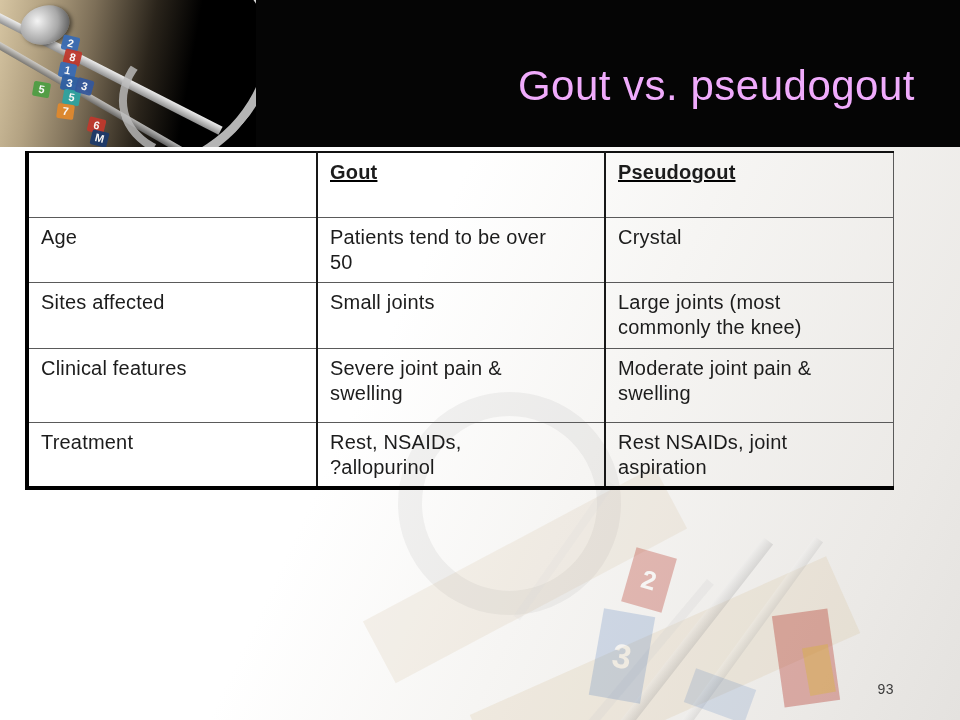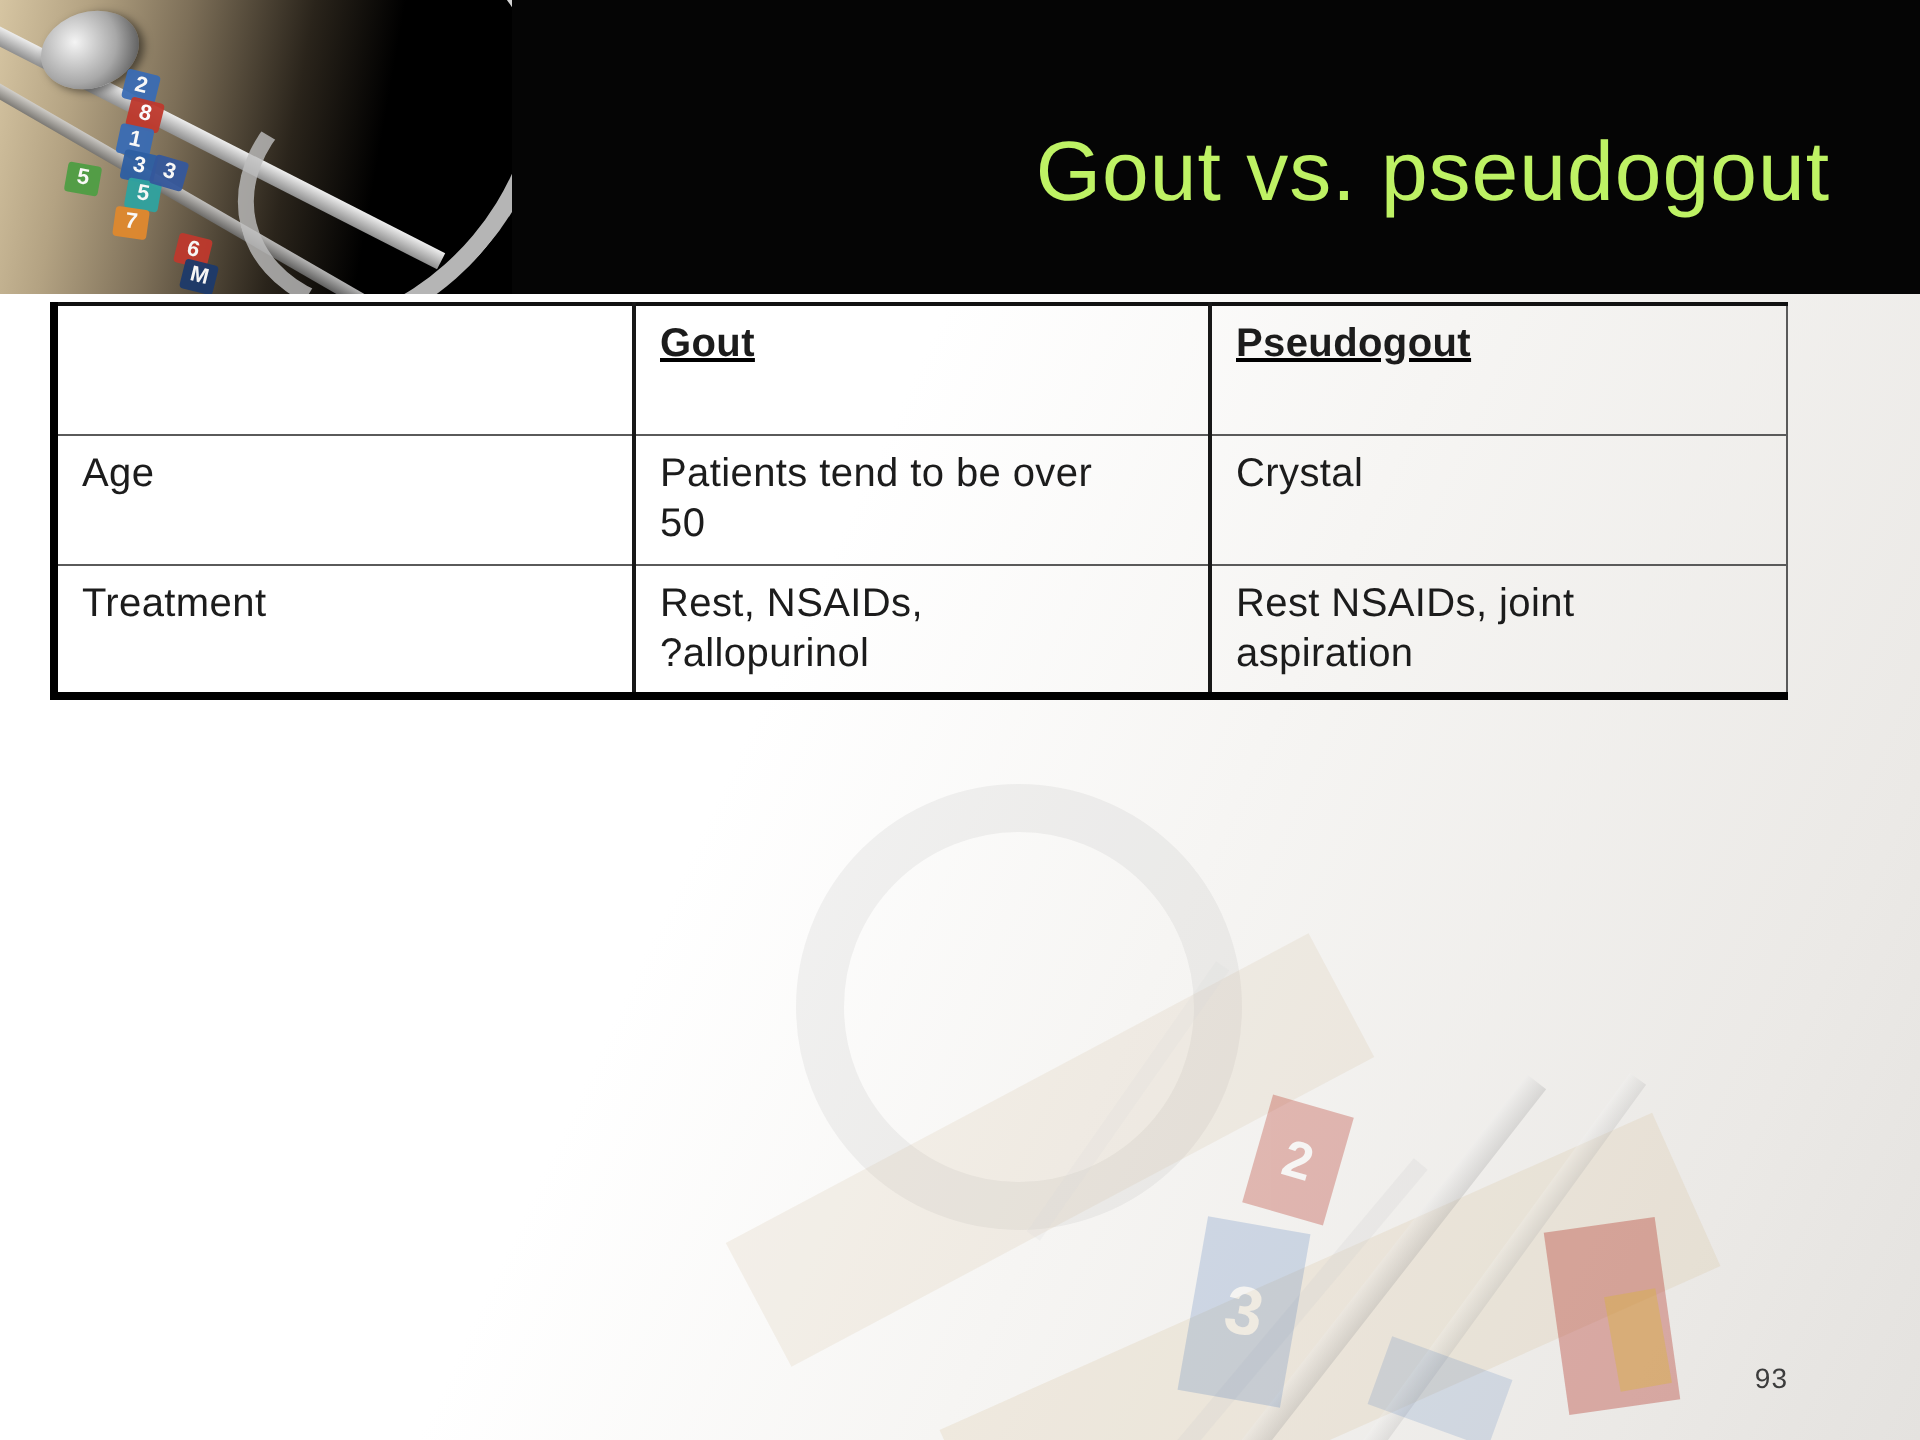--- a/index.html
+++ b/index.html
@@ -6,21 +6,21 @@
   .slide{
     position:relative;width:960px;height:720px;overflow:hidden;
     font-family:"Liberation Sans",sans-serif;
     background:linear-gradient(115deg,#ffffff 42%,#f6f5f3 62%,#ebe9e6 88%,#e4e2df 100%);
   }
 
   
   .header{position:absolute;left:0;top:0;width:960px;height:147px;background:#050505;z-index:3;}
   .title{
     position:absolute;right:45px;top:64px;margin:0;
-    font-size:42px;font-weight:400;color:#bef264;letter-spacing:.5px;line-height:1.05;
+    font-size:42px;font-weight:400;color:#f0abfc;letter-spacing:.5px;line-height:1.05;
     white-space:nowrap;
   }
   
   .photo{
     position:absolute;left:0;top:0;width:256px;height:147px;overflow:hidden;
     background:linear-gradient(100deg,#d6c5a2 0%,#b3a282 16%,#7d6f58 34%,#2a241b 56%,#000 72%);
   }
   .scope-head{position:absolute;left:20px;top:6px;width:50px;height:38px;border-radius:50%;
     background:radial-gradient(circle at 38% 34%,#f4f4f4,#a8a8a8 52%,#3f3f3f 95%);
     transform:rotate(-18deg);box-shadow:2px 2px 4px rgba(0,0,0,.5);}
@@ -141,20 +141,33 @@
         <th>Pseudogout</th>
       </tr>
     </thead>
     <tbody>
       <tr class="r-age">
         <td>Age</td>
         <td>Patients tend to be over
 50</td>
         <td>Crystal</td>
       </tr>
+      <tr class="r-sites">
+        <td>Sites affected</td>
+        <td>Small joints</td>
+        <td>Large joints (most
+commonly the knee)</td>
+      </tr>
+      <tr class="r-clin">
+        <td>Clinical features</td>
+        <td>Severe joint pain &amp;
+swelling</td>
+        <td>Moderate joint pain &amp;
+swelling</td>
+      </tr>
       <tr class="r-treat">
         <td>Treatment</td>
         <td>Rest, NSAIDs,
 ?allopurinol</td>
         <td>Rest NSAIDs, joint
 aspiration</td>
       </tr>
     </tbody>
   </table>
 

